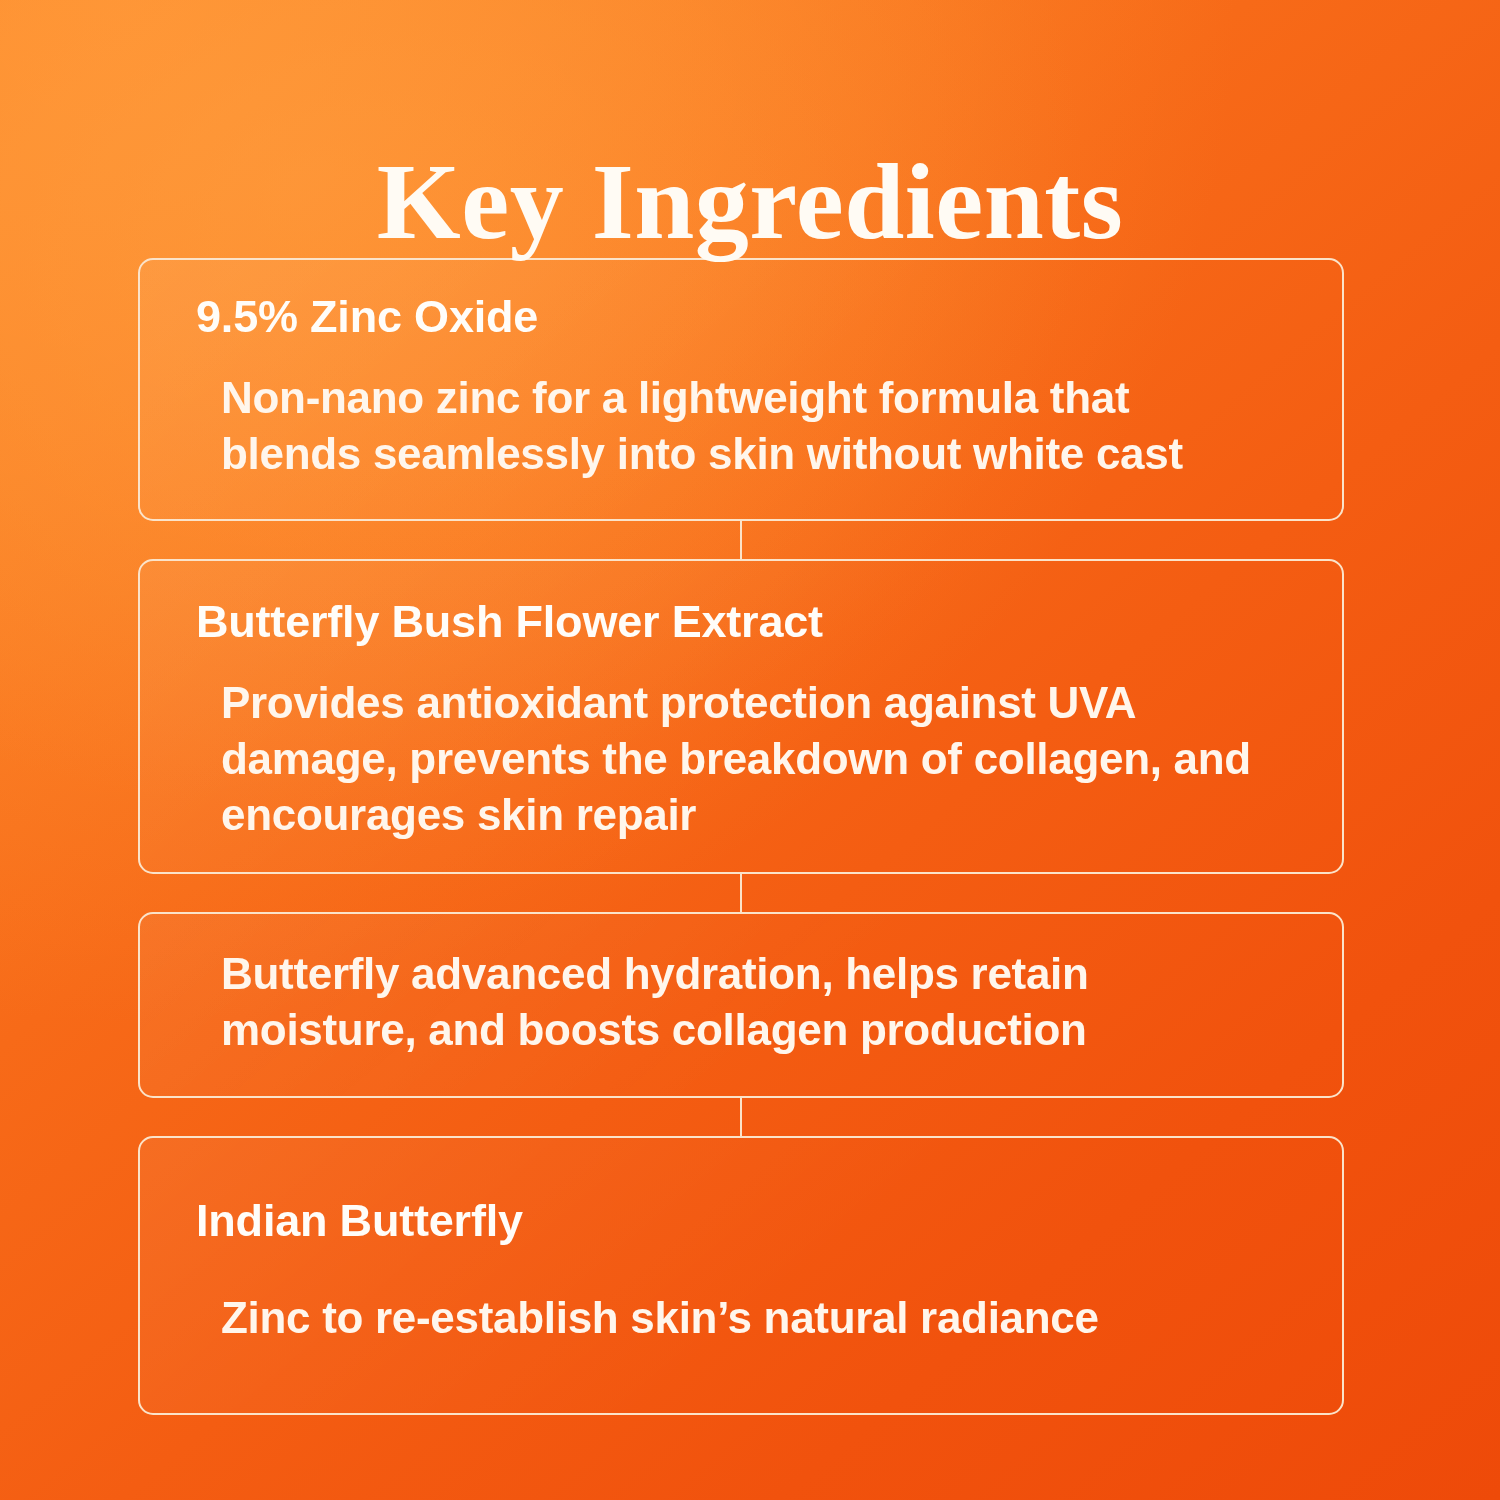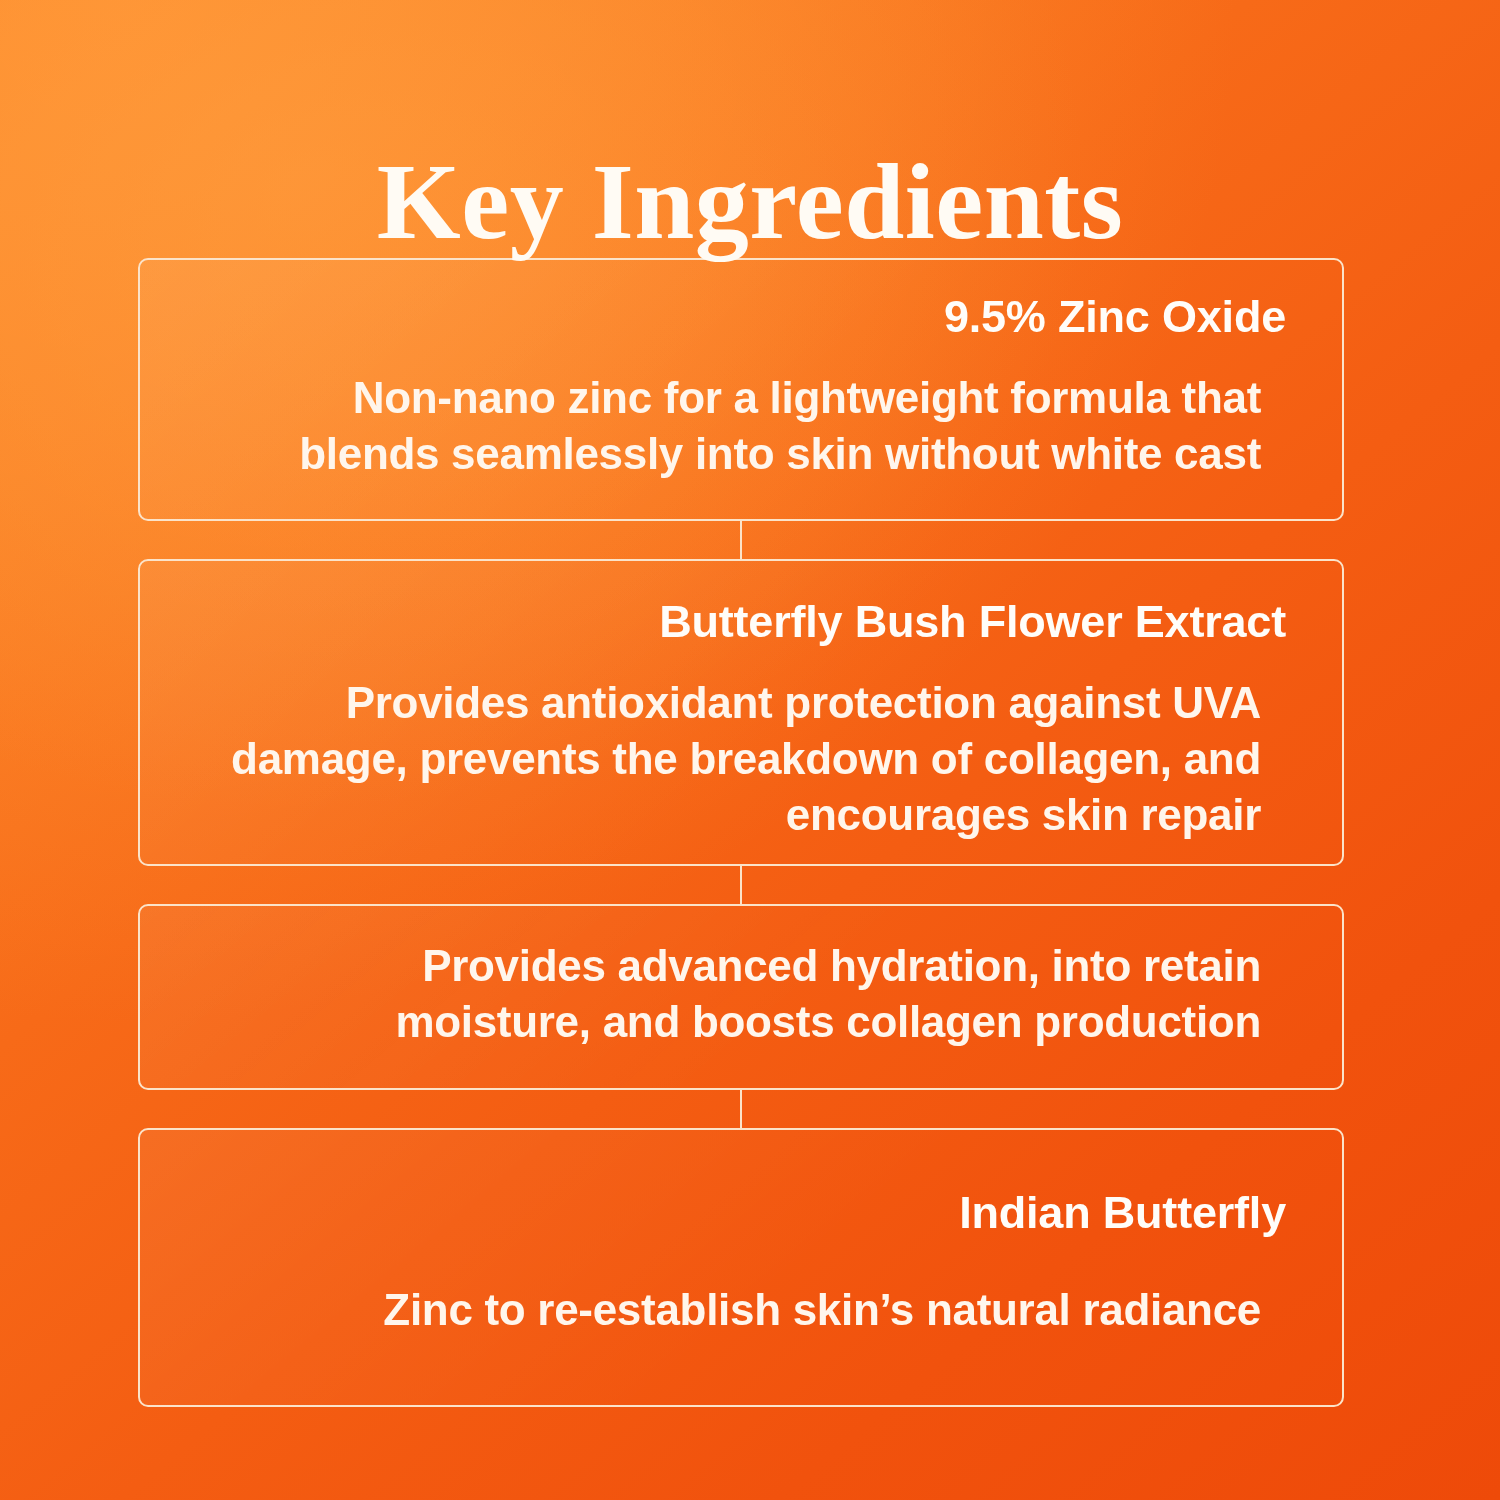--- a/index.html
+++ b/index.html
@@ -63,24 +63,24 @@
     top: 258px;
     width: 1206px;
     z-index: 2;
   }
 
   .card {
     position: relative;
     box-sizing: border-box;
     width: 100%;
     border: 2px solid #FBE3C9;
-    border-radius: 10px;
+    border-radius: 15px;
     background: linear-gradient(140deg, rgba(255,255,255,0.055) 0%, rgba(255,255,255,0.0) 55%);
     padding: 26px 56px 30px 56px;
-    text-align: right;
+    text-align: left;
     color: #FFF9F1;
   }
 
   
   .connector {
     position: relative;
     height: 38px;
     width: 100%;
   }
   .connector::after {
@@ -112,21 +112,21 @@
     letter-spacing: -0.3px;
     color: #FFF6EC;
     margin: 0;
     max-width: 1040px;
     margin-left: auto;
     margin-right: auto;
   }
 
   
   .card.c1 { padding-top: 30px;  padding-bottom: 36px; }
-  .card.c2 { padding-top: 34px;  padding-bottom: 20px; }
+  .card.c2 { padding-top: 34px;  padding-bottom: 28px; }
   .card.c3 { padding-top: 32px;  padding-bottom: 38px; }
   .card.c4 { padding-top: 56px;  padding-bottom: 66px; }
   .card.c4 .card-title { margin-bottom: 42px; }
 </style>
 </head>
 <body>
 
 <div id="poster">
 
   <h1 class="title">Key Ingredients</h1>
@@ -141,21 +141,21 @@
     <div class="connector"></div>
 
     <div class="card c2">
       <div class="card-title">Butterfly Bush Flower Extract</div>
       <p class="card-body">Provides antioxidant protection against UVA damage, prevents the breakdown of collagen, and encourages skin repair</p>
     </div>
 
     <div class="connector"></div>
 
     <div class="card c3">
-      <p class="card-body">Provides advanced hydration, into retain moisture, and boosts collagen production</p>
+      <p class="card-body">Butterfly advanced hydration, helps retain moisture, and boosts collagen production</p>
     </div>
 
     <div class="connector"></div>
 
     <div class="card c4">
       <div class="card-title">Indian Butterfly</div>
       <p class="card-body">Zinc to re-establish skin’s natural radiance</p>
     </div>
 
   </div>

